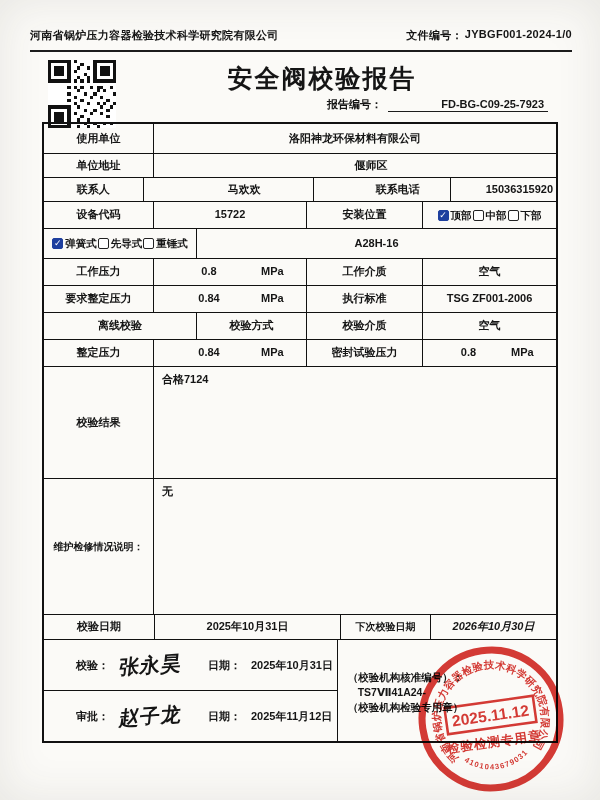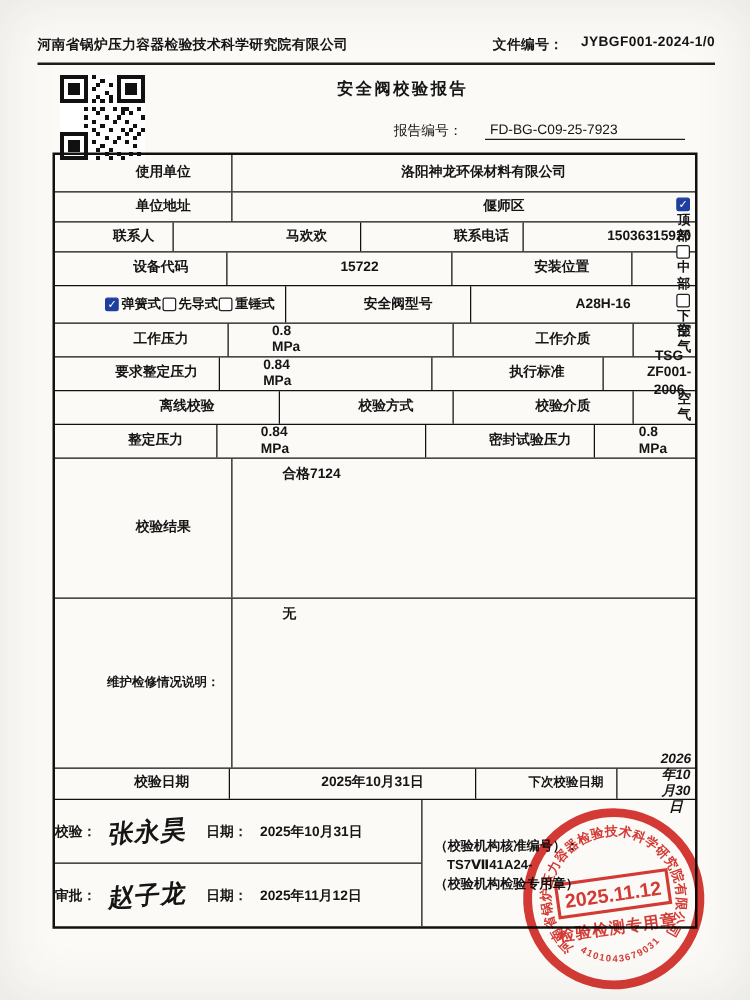--- a/index.html
+++ b/index.html
@@ -12,83 +12,83 @@
     overflow:hidden;
   }
   .sheet{position:absolute;inset:0;box-shadow:inset 0 0 46px rgba(60,55,50,.10);}
   
   .hdr{
     position:absolute;left:30px;right:28px;top:28px;
     display:flex;justify-content:space-between;align-items:flex-end;
     border-bottom:2.5px solid #1c1c1c;padding-bottom:7px;
     font-size:11px;font-weight:bold;letter-spacing:.3px;
   }
-  .hdr .doc-no{display:flex;gap:14px;}
+  .hdr .doc-no{display:flex;gap:2px;}
   
   .qr{position:absolute;left:46px;top:60px;width:72px;height:68px;}
   .qr svg{width:100%;height:100%;shape-rendering:crispEdges;}
   
   .title{
     position:absolute;left:0;right:0;top:62px;text-align:center;
-    font-size:13px;font-weight:bold;letter-spacing:2px;margin-left:44px;
+    font-size:25px;font-weight:bold;letter-spacing:2px;margin-left:44px;
   }
   .report-no{
     position:absolute;top:97px;right:52px;
-    display:flex;align-items:flex-end;gap:18px;
-    font-size:11px;font-weight:normal;
+    display:flex;align-items:flex-end;gap:6px;
+    font-size:11px;font-weight:bold;
   }
   .report-no .val{
-    display:inline-block;min-width:152px;text-align:left;
+    display:inline-block;min-width:152px;text-align:right;
     border-bottom:1.5px solid #1c1c1c;padding:0 4px 1px 4px;
   }
   
   .tbl{
     position:absolute;left:42px;top:122px;width:516px;
     border:2px solid #111;box-sizing:border-box;background:transparent;
     font-size:11px;
   }
   .tr{display:flex;border-bottom:1px solid #111;box-sizing:border-box;}
   .tr:last-child{border-bottom:none;}
   .td{
     display:flex;align-items:center;justify-content:center;
     box-sizing:border-box;border-right:1px solid #111;
-    padding:1px 3px;text-align:center;line-height:1.2;margin-left:32px;
+    padding:1px 3px;text-align:center;line-height:1.2;
   }
   .td:last-child{border-right:none;}
   .lbl{font-weight:bold;}
   .w1{width:110px;} .w2{width:153px;} .w3{width:116px;} .w4{width:137px;flex:1;}
   .wide{width:406px;flex:1;}
   .h30{height:30px;} .h24{height:24px;gap:32px;} .h27{height:27px;}
-  .vu{display:flex;width:100%;align-items:flex-start;flex-direction:column;}
+  .vu{display:flex;width:100%;align-items:flex-end;}
   .vu .v{flex:1.15;text-align:center;}
   .vu .u{width:42px;text-align:left;}
   .top-left{align-items:flex-start;justify-content:flex-start;text-align:left;padding:6px 8px;font-weight:bold;}
   .cbrow{display:flex;align-items:center;justify-content:center;flex-wrap:wrap;gap:1px;font-weight:bold;font-size:10.5px;}
   .cb{
     display:inline-flex;align-items:center;justify-content:center;
     width:11px;height:11px;margin-right:1px;box-sizing:border-box;
     border:1.2px solid #222;border-radius:2px;background:#fff;
     font-size:9px;line-height:1;color:#fff;flex:none;
   }
   .cb.checked{background:#1e3f9e;border-color:#1e3f9e;}
   .small-lbl{font-size:10px;}
   
-  .d1{width:121px;} .d2{width:186px;} .d3{width:90px;} .d4{width:129px;flex:1;font-style:italic;}
+  .d1{width:111px;} .d2{width:186px;} .d3{width:90px;} .d4{width:129px;flex:1;font-style:italic;}
   
   .sig-wrap{display:flex;border-bottom:none;}
   .sig-left{width:296px;box-sizing:border-box;border-right:1px solid #111;display:flex;flex-direction:column;}
-  .sig-row{height:51px;display:flex;align-items:center;gap:10px;padding-left:0;box-sizing:border-box;border-bottom:1px solid #111;font-weight:bold;}
+  .sig-row{height:51px;display:flex;align-items:center;gap:10px;padding-left:32px;box-sizing:border-box;border-bottom:1px solid #111;font-weight:bold;}
   .sig-row:last-child{border-bottom:none;height:50px;}
   .sig-name{
     font-size:20px;font-weight:700;
     transform:rotate(-4deg) skewX(-10deg);
     font-family:"DejaVu Serif","Liberation Serif",serif;
     letter-spacing:1px;white-space:nowrap;
   }
-  .sig-date{margin-left:5px;}
+  .sig-date{margin-left:16px;}
   .agency{
     width:220px;box-sizing:border-box;display:flex;flex-direction:column;
     padding:30px 6px 0 10px;font-size:10.5px;font-weight:bold;line-height:1.45;
   }
   .agency .l2{padding-left:10px;}
   
   .stamp{
     position:absolute;left:416px;top:644px;width:150px;height:150px;
     mix-blend-mode:multiply;opacity:.92;transform:rotate(-8deg);
     pointer-events:none;
@@ -229,21 +229,20 @@
       <div class="td w2">
         <span class="cbrow">
           <span class="cb checked">✓</span>
             <span>弹簧式</span>
           <span class="cb"></span>
             <span>先导式</span>
           <span class="cb"></span>
             <span>重锤式</span>
         </span>
       </div>
-      <div class="td w3 lbl">安全阀型号</div>
       <div class="td w4 lbl">A28H-16</div>
     </div>
 
     <div class="tr h27">
       <div class="td w1 lbl">工作压力</div>
       <div class="td w2">
         <span class="vu lbl">
             <span class="v">0.8</span>
             <span class="u">MPa</span>
           </span>

